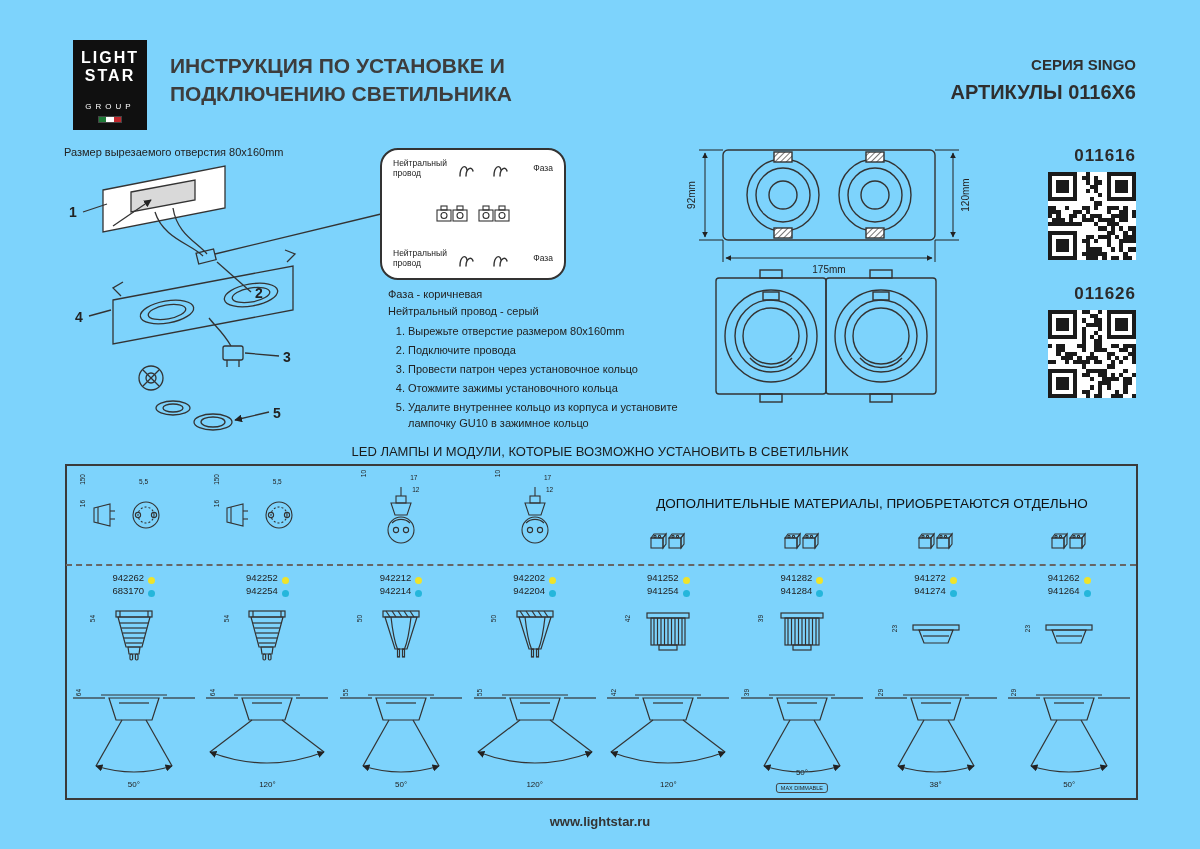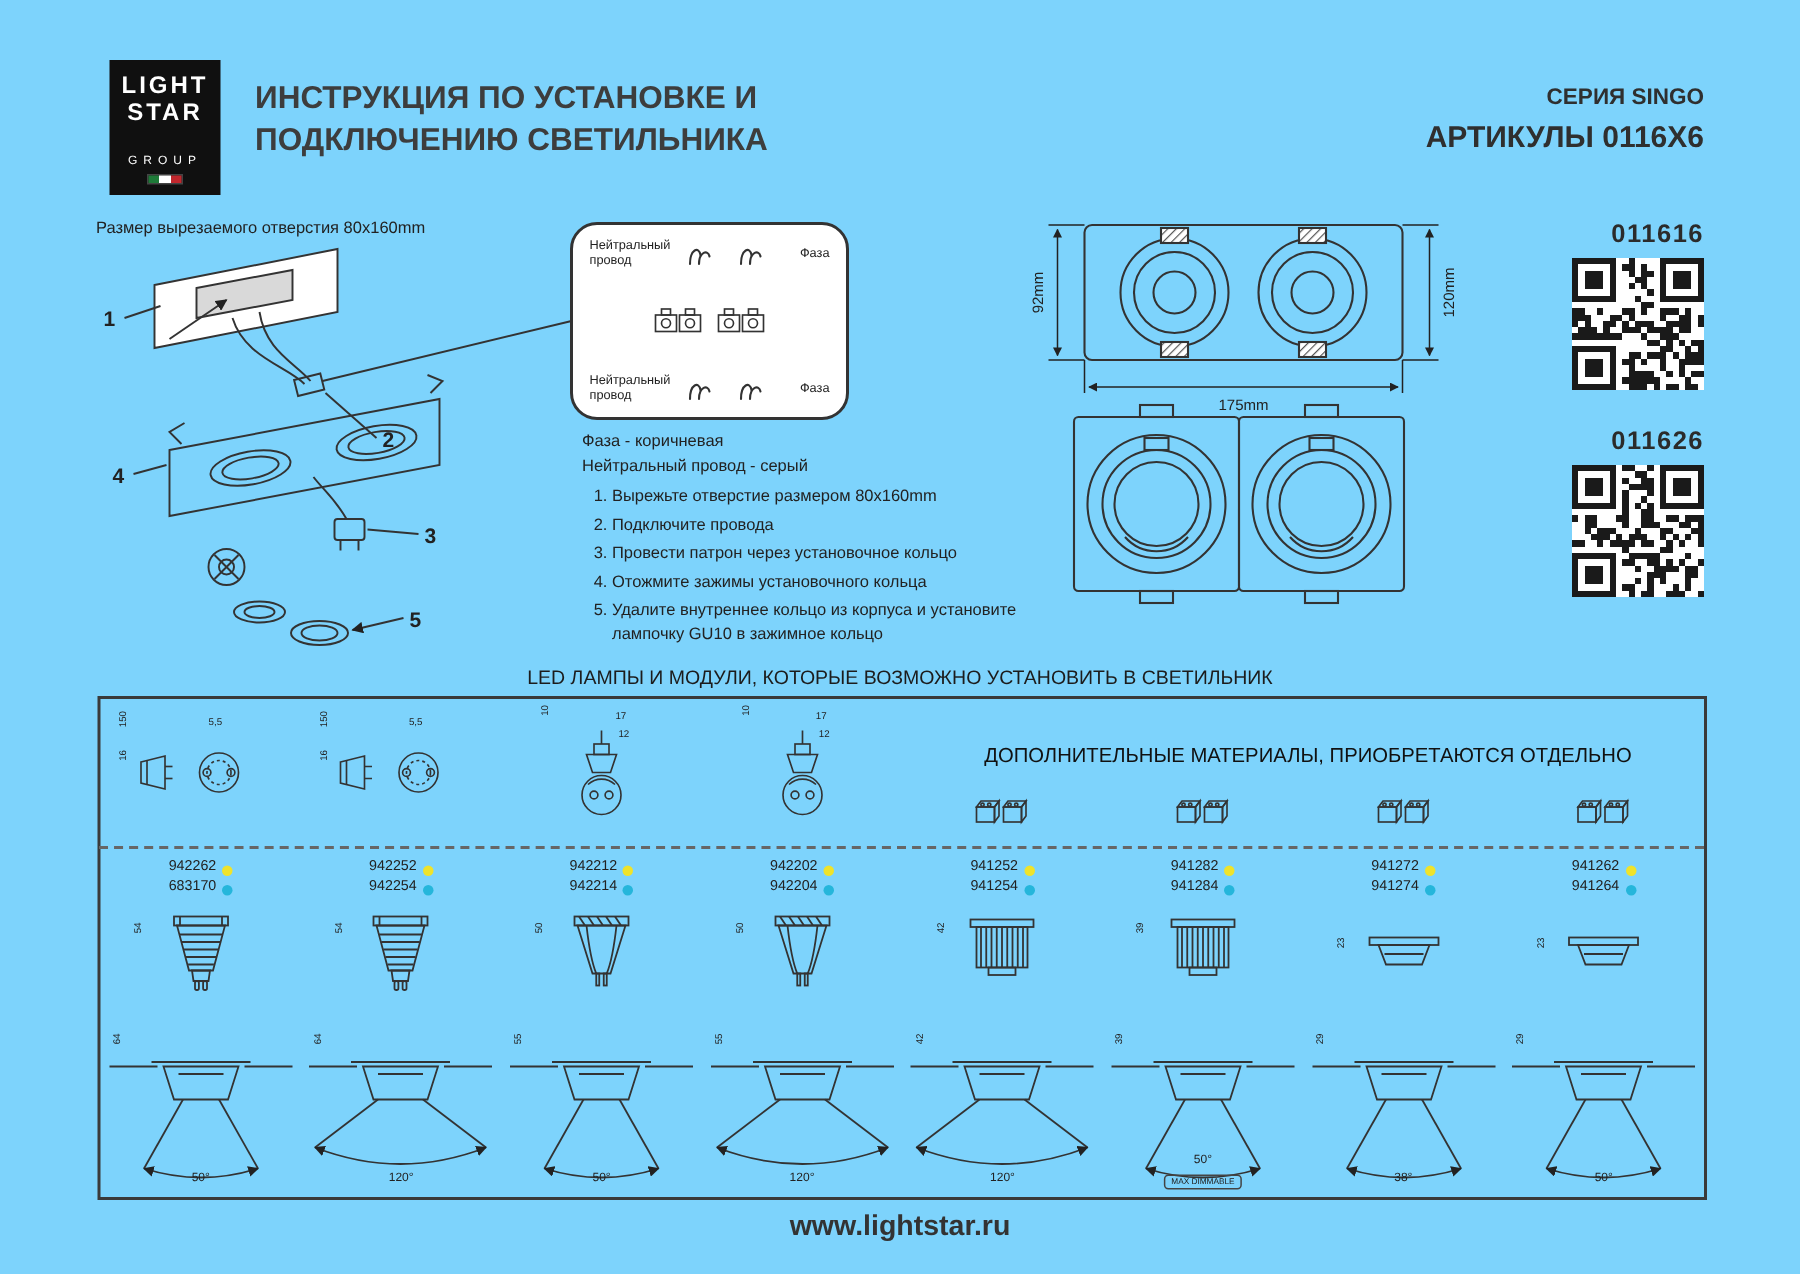--- a/index.html
+++ b/index.html
@@ -36,34 +36,34 @@
   .topdraw{height:100px;position:relative;display:flex;justify-content:center;align-items:center}
   .topdraw.low{align-items:flex-end;padding-bottom:12px}
   .dashline{left:66px;top:564px;width:1070px;border-top:2px dashed #666;height:0}
   .addnote{left:618px;top:496px;width:508px;text-align:center;font-size:13.5px;color:#111}
   .arts{height:28px;margin-top:5px}
   .art{display:flex;align-items:flex-end;justify-content:center;gap:4px;font-size:9.5px;line-height:13px;color:#222}
   .dot{width:7px;height:7px;border-radius:50%;display:inline-block}
   .dot.y{background:#efe32b}
   .dot.c{background:#25b6db}
   .profile{height:66px;position:relative;display:flex;justify-content:center;align-items:flex-start;padding-top:2px}
-  .install{height:130px;position:relative;display:flex;justify-content:center;align-items:flex-end}
+  .install{height:130px;position:relative;display:flex;justify-content:center;align-items:center}
   .angle{position:absolute;left:0;right:0;bottom:6px;text-align:center;font-size:8px;color:#222}
   .install.noted .angle{bottom:18px}
   .dimnote{position:absolute;left:50%;transform:translateX(-50%);bottom:2px;border:1px solid #444;border-radius:3px;font-size:5.5px;padding:1px 4px;white-space:nowrap;color:#222}
   .vdim{position:absolute;font-size:6.5px;color:#222;writing-mode:vertical-rl;transform:rotate(180deg)}
   .tdim{position:absolute;font-size:6.5px;color:#222}
   .hdim{left:22px;top:16px}
   .ddim{left:8px;top:24px}
   
   .qrblock{position:absolute;left:1044px;width:92px;text-align:right}
   .qrart{font-size:17px;font-weight:bold;letter-spacing:1px;color:#2b2b2b}
   .qrbox{margin-top:6px;margin-left:4px;width:88px;height:88px}
   
-  .footer{left:0;right:0;bottom:20px;text-align:center;font-size:19px;font-weight:bold;color:#333}
+  .footer{left:0;right:0;bottom:20px;text-align:center;font-size:13px;font-weight:bold;color:#333}
 </style>
 </head>
 <body>
 
 <svg width="0" height="0" style="position:absolute" aria-hidden="true">
   <defs>
     <marker id="arr" viewBox="0 0 10 10" refX="9" refY="5" markerWidth="6" markerHeight="6" orient="auto-start-reverse">
         <path d="M0,0L10,5L0,10z" fill="#222"></path>
       </marker>
     <pattern id="hatch" width="4" height="4" patternUnits="userSpaceOnUse" patternTransform="rotate(45)">

